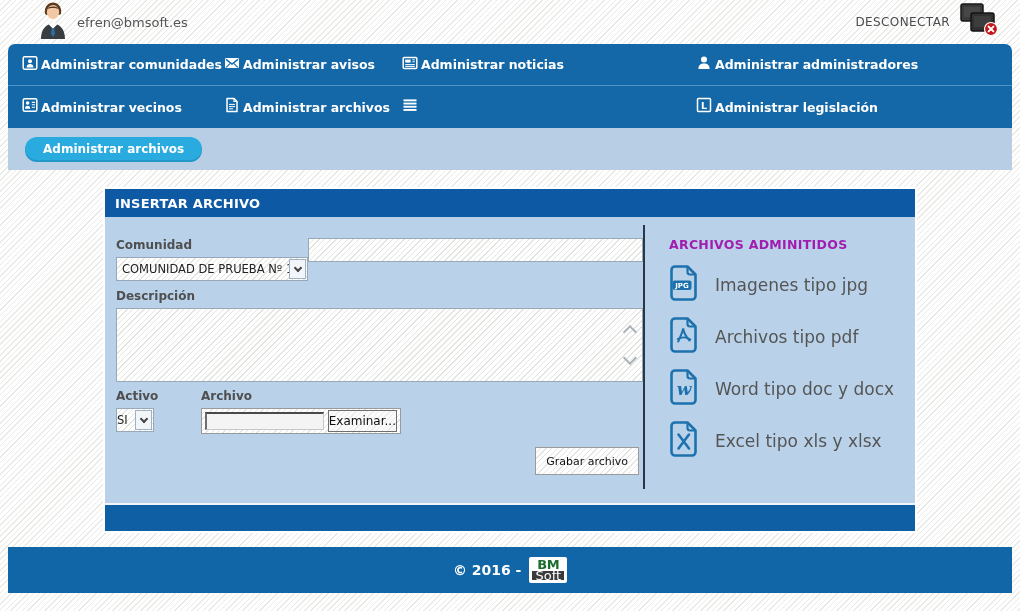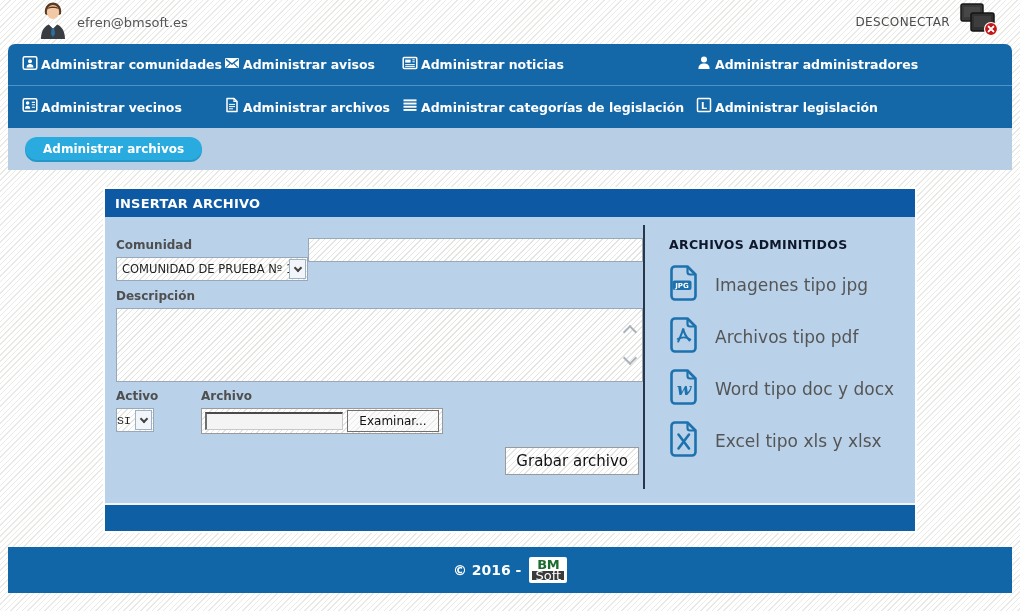--- a/index.html
+++ b/index.html
@@ -52,36 +52,36 @@
     background: repeating-linear-gradient(135deg, #ffffff 0px, #ffffff 3px, #e4e4e0 3px, #e4e4e0 4px); }
   .desc-label { margin-top:8px; }
   .textarea { position:relative; width:527px; height:74px; border:1px solid #98a8b8; cursor:text; }
   .scroll-chev-up, .scroll-chev-down { position:absolute; right:7px; width:10px; height:10px;
     border-right:2.5px solid #a9b2ba; border-bottom:2.5px solid #a9b2ba; cursor:pointer; }
   .scroll-chev-up { top:18px; transform:rotate(-135deg); }
   .scroll-chev-down { bottom:18px; transform:rotate(45deg); }
   .row3 { display:flex; margin-top:7px; }
   .f-act { width:48px; }
   .f-act .selectbox { width:38px; }
-  .f-act .selectbox .val { padding-left:0;font-family:Liberation Mono, monospace; }
+  .f-act .selectbox .val { padding-left:0; }
   .f-arc { margin-left:37px; }
-  .filewidget { width:242px; height:26px; border:1px solid #9a9a9a; display:flex; align-items:center;
+  .filewidget { width:200px; height:26px; border:1px solid #9a9a9a; display:flex; align-items:center;
     padding:8px 3px; gap:4px; }
   .filepath { width:138px; height:18px; background:#f4f4f4; border-top:2px solid #4a4a4a;
     border-left:2px solid #6f6f6f; border-right:1px solid #c8c8c8; border-bottom:1px solid #c8c8c8; cursor:text; }
   .examinar { height:22px; flex:1; border:1px solid #6f6f6f; font-size:12px; color:#111; font-family:inherit;
     cursor:pointer; background: repeating-linear-gradient(135deg, #fbfbfb 0px, #fbfbfb 3px, #ebebe8 3px, #ebebe8 4px); }
   .btn-row { margin-top:13px; text-align:right; padding-right:4px; }
-  .grabar { height:28px; padding:0 10px; border:1px solid #9a9a9a; font-size:15px; color:#111;
+  .grabar { height:28px; padding:0 10px; border:1px solid #9a9a9a; font-size:11px; color:#111;
     font-family:inherit; cursor:pointer;
     background: repeating-linear-gradient(135deg, #ffffff 0px, #ffffff 3px, #e4e4e0 3px, #e4e4e0 4px); }
   
   .vdivider { width:2px; background:#28364a; margin:8px 0 14px; }
   .form-right { flex:1; padding:20px 0 0 24px; }
-  .fr-title { color:#0f172a; font-weight:bold; font-size:12.5px; letter-spacing:.3px; }
+  .fr-title { color:#a21caf; font-weight:bold; font-size:12.5px; letter-spacing:.3px; }
   .file-item { display:flex; align-items:center; gap:16px; margin-top:14px; height:38px; }
   .file-item:first-of-type { margin-top:20px; }
   .file-item .fi-label { font-size:17px; color:#555; }
   
   .page-footer { margin:16px 8px 0; height:46px; background:#1166a7; display:flex; align-items:center;
     justify-content:center; gap:8px; }
   .copyright { color:#fff; font-weight:bold; font-size:14px; }
   .logo { background:#fff; border-radius:2px; padding:2px 3px 3px; display:flex; flex-direction:column;
     align-items:center; cursor:pointer; }
   .logo-bm { color:#1c6b2f; font-weight:bold; font-size:13px; line-height:11px; letter-spacing:-.5px; }
@@ -169,21 +169,20 @@
       </svg></span>
       <span class="lbl">Administrar archivos</span>
     </div>
     <div class="nav-item">
       <span><svg width="16" height="16" viewBox="0 0 16 16">
         <rect x="1.5" y="2.4" width="13" height="1.9" fill="#fff"></rect>
         <rect x="1.5" y="5.6" width="13" height="1.9" fill="#fff"></rect>
         <rect x="1.5" y="8.8" width="13" height="1.9" fill="#fff"></rect>
         <rect x="1.5" y="12" width="13" height="1.9" fill="#fff"></rect>
       </svg></span>
-      <span class="lbl">Administrar categorías de legislación</span>
     </div>
     <div class="nav-item">
       <span><svg width="16" height="16" viewBox="0 0 16 16">
         <rect x="1.5" y="1.5" width="13" height="13" rx="1" fill="none" stroke="#fff" stroke-width="1.5"></rect>
         <text x="8" y="11.6" font-size="9.5" font-weight="bold" fill="#fff" text-anchor="middle" font-family="DejaVu Sans, sans-serif">L</text>
       </svg></span>
       <span class="lbl">Administrar legislación</span>
     </div>
   </div>
 </div>

